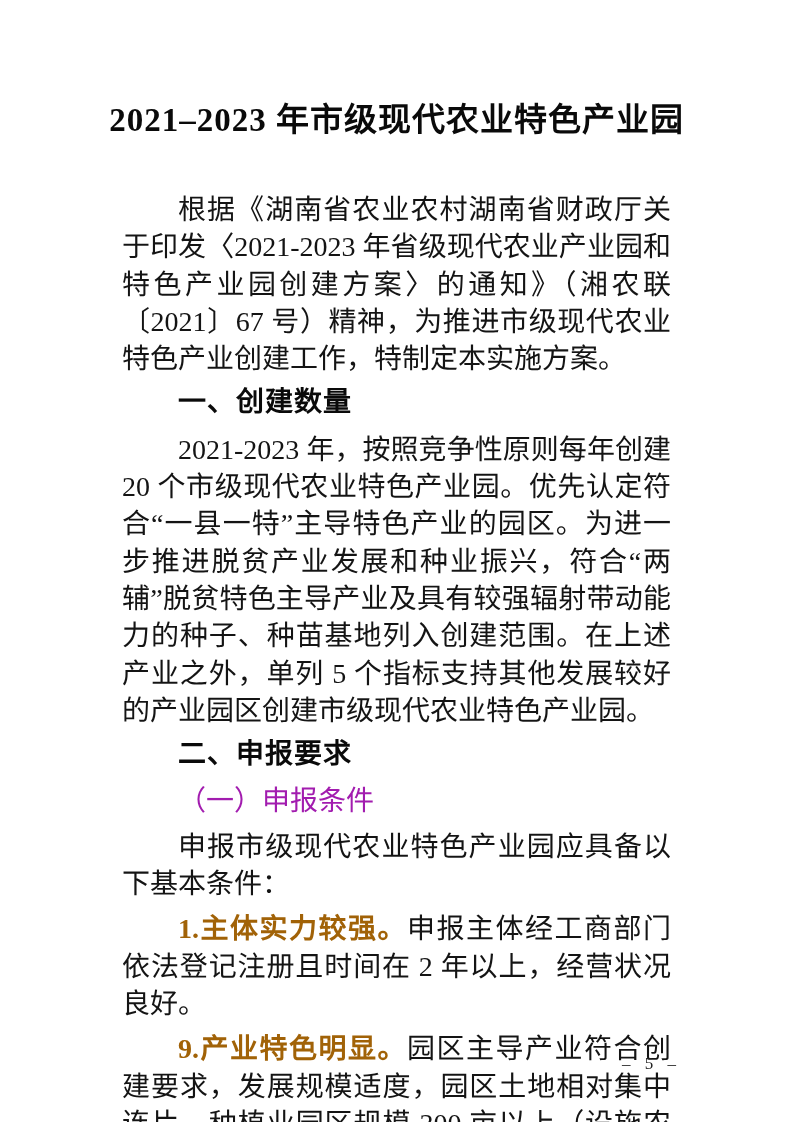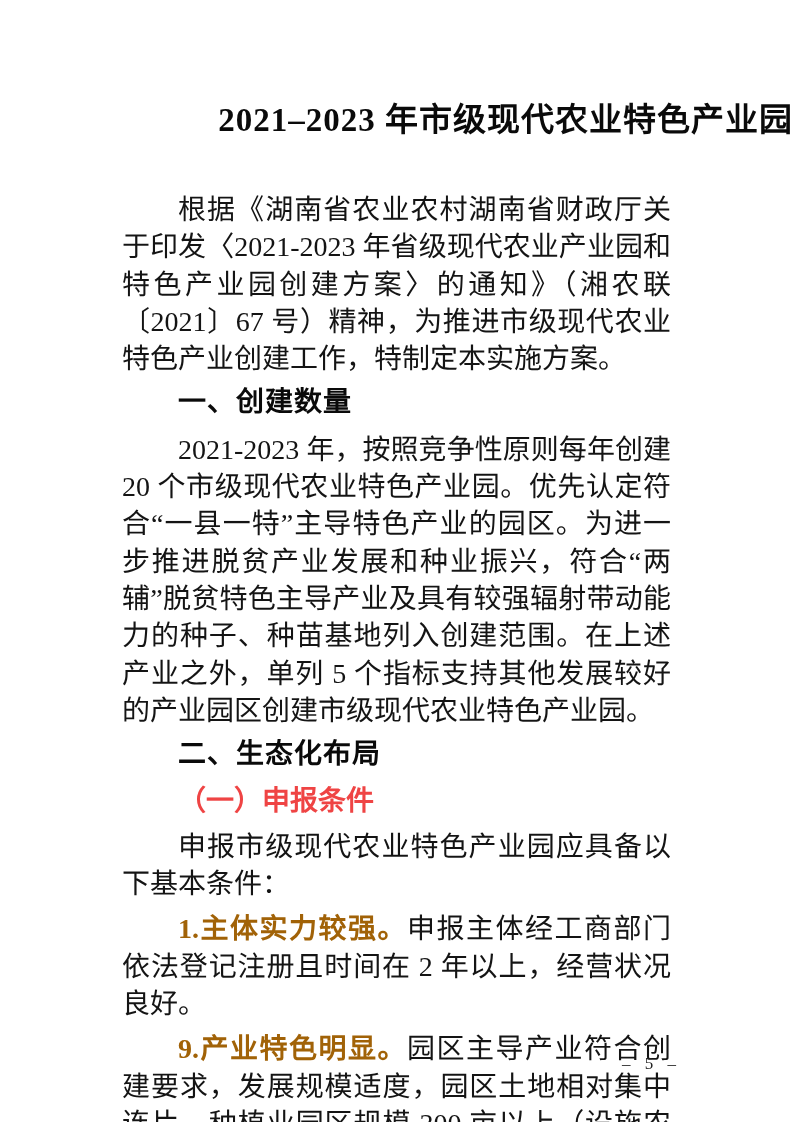--- a/index.html
+++ b/index.html
@@ -13,21 +13,21 @@
     height: 1122px;
     background: #ffffff;
     color: #141414;
     font-family: "Liberation Serif", serif;
     overflow: hidden;
     box-sizing: border-box;
   }
   .doc-title {
     margin: 0;
     padding-top: 96px;
-    text-align: right;
+    text-align: center;
     font-size: 33px;
     font-weight: 700;
     line-height: 49px;
     letter-spacing: 1px;
     color: #0a0a0a;
   }
   .doc-title .title-line {
     display: block;
   }
   .doc-body {
@@ -42,22 +42,22 @@
     padding: 0;
     text-indent: 2em;
   }
   .heading-1 {
     font-family: Liberation Mono, monospace;
     font-weight: 700;
     letter-spacing: 1px;
     color: #0a0a0a;
   }
   .heading-2 {
-    font-weight: 700;
-    color: #ef4444;
+    font-weight: 400;
+    color: #a21caf;
   }
   .run-bold {
     font-weight: 700;
     color: #a16207;
   }
   .page-footer {
     position: absolute;
     right: 112px;
     bottom: 48px;
     font-size: 17px;
@@ -75,21 +75,21 @@
   </h1>
 
   <div class="doc-body">
 
     <p>根据《湖南省农业农村湖南省财政厅关于印发〈2021-2023 年省级现代农业产业园和特色产业园创建方案〉的通知》（湘农联〔2021〕67 号）精神，为推进市级现代农业特色产业创建工作，特制定本实施方案。</p>
 
     <p class="heading-1">一、创建数量</p>
 
     <p>2021-2023 年，按照竞争性原则每年创建 20 个市级现代农业特色产业园。优先认定符合“一县一特”主导特色产业的园区。为进一步推进脱贫产业发展和种业振兴，符合“两辅”脱贫特色主导产业及具有较强辐射带动能力的种子、种苗基地列入创建范围。在上述产业之外，单列 5 个指标支持其他发展较好的产业园区创建市级现代农业特色产业园。</p>
 
-    <p class="heading-1">二、生态化布局</p>
+    <p class="heading-1">二、申报要求</p>
 
     <p class="heading-2">（一）申报条件</p>
 
     <p>申报市级现代农业特色产业园应具备以下基本条件：</p>
 
     <p><span class="run-bold">1.主体实力较强。</span><span>申报主体经工商部门依法登记注册且时间在 2 年以上，经营状况良好。</span></p>
 
     <p><span class="run-bold">9.产业特色明显。</span><span>园区主导产业符合创建要求，发展规模适度，园区土地相对集中连片，种植业园区规模 300 亩以上（设施农业面积 100 亩以上）。实现规模化、集聚化、生态化布局，基础设施配套齐全，种植、养殖以及农产品加工（产地初加工）、仓储、流通等产业配套协调发展。</span></p>
 
   </div>

